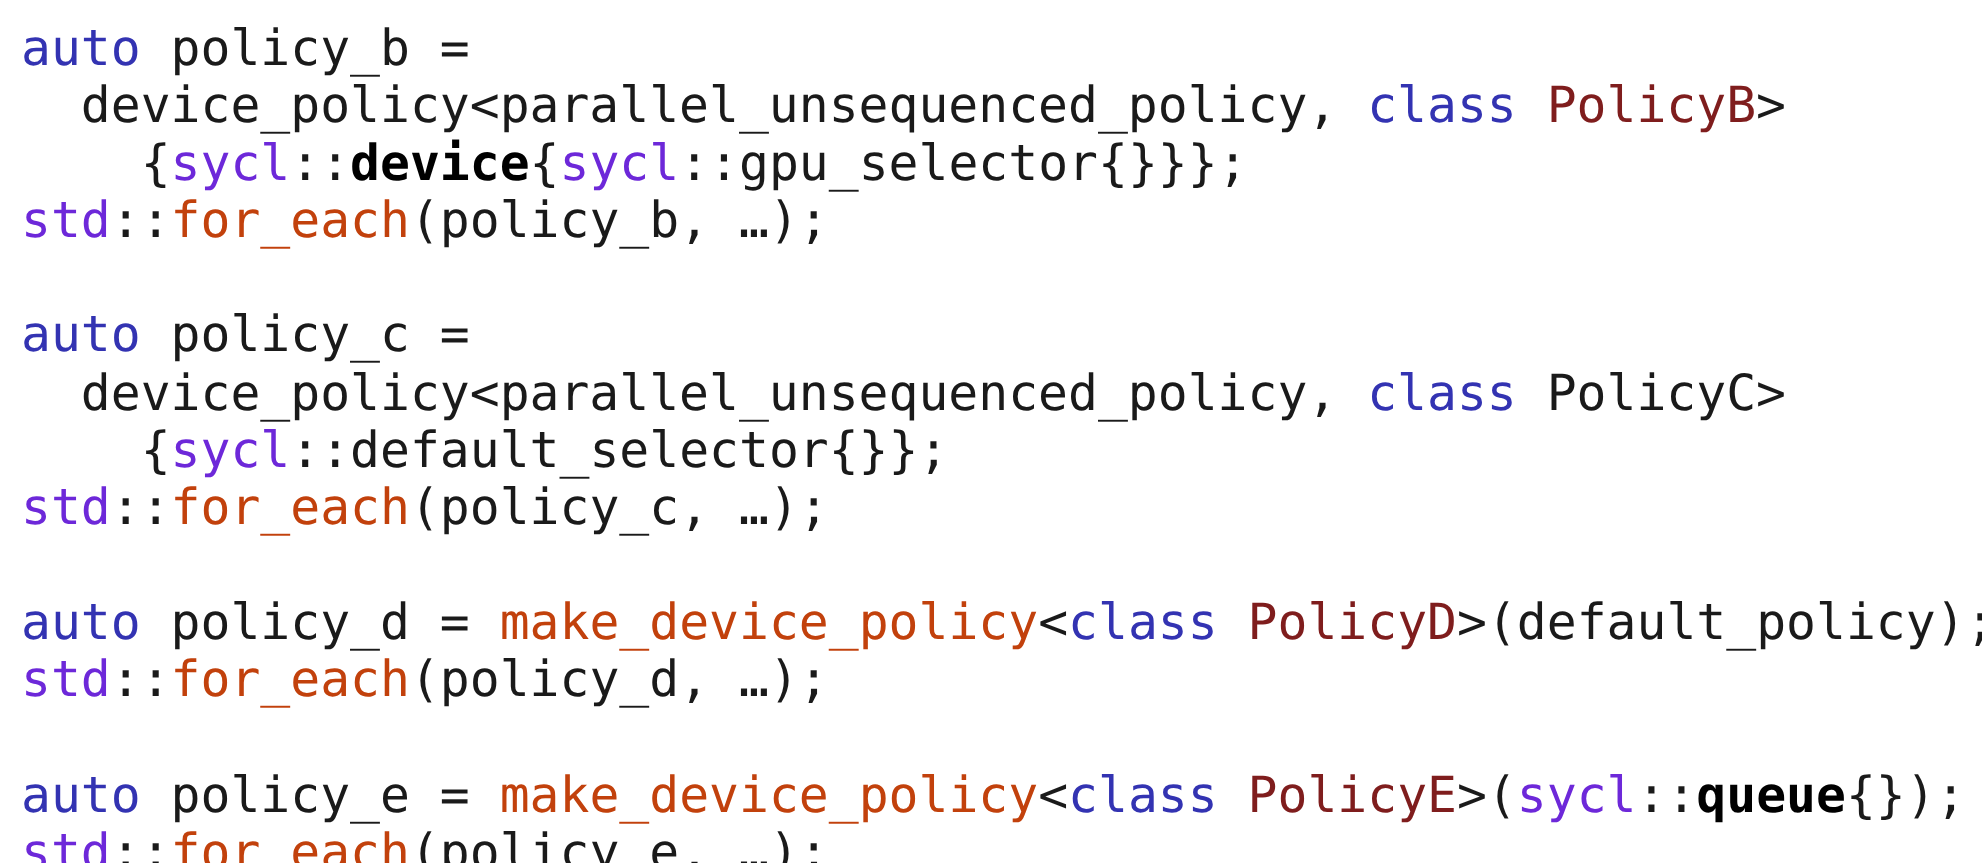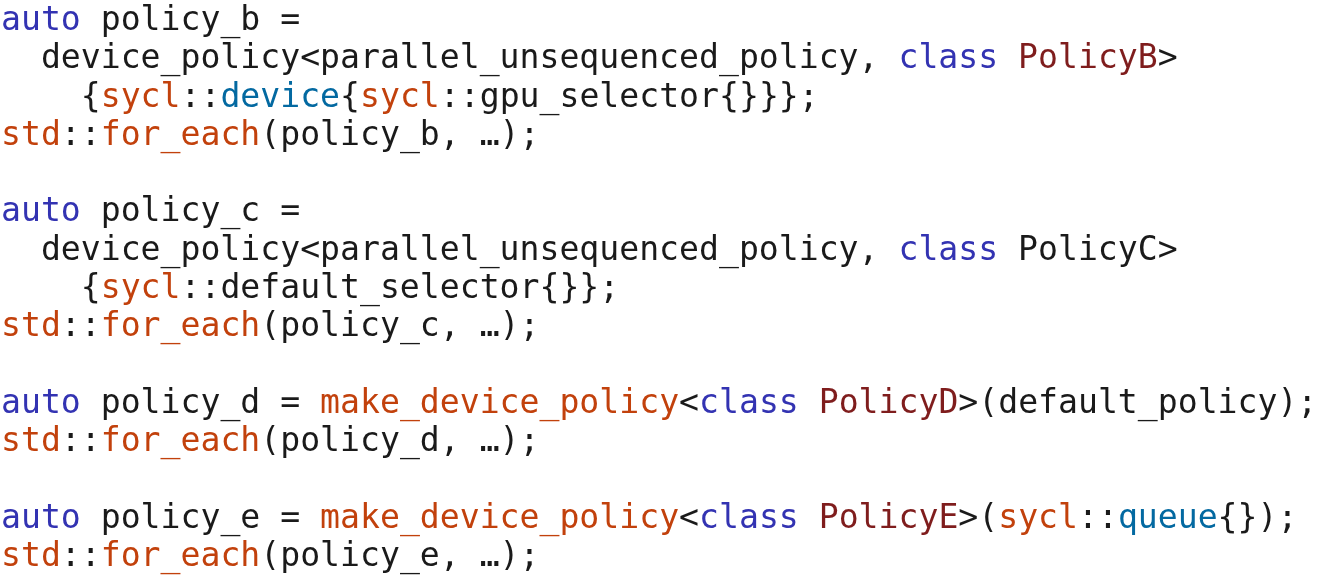--- a/index.html
+++ b/index.html
@@ -13,21 +13,21 @@
     height: 575px;
     overflow: hidden;
     font-family: "DejaVu Sans Mono", "Liberation Mono", monospace;
   }
   #code-listing {
     position: absolute;
     left: 0px;
     top: 0px;
     width: 1321px;
     height: 575px;
-    padding: 0;
+    padding: 13px;
     margin: 0;
     box-sizing: border-box;
     background: #ffffff;
   }
   .code-line {
     font-family: "DejaVu Sans Mono", "Liberation Mono", monospace;
     font-size: 33.2px;
     line-height: 38.3px;
     height: 38.3px;
     white-space: pre;
@@ -35,21 +35,21 @@
     color: #1a1a1a;
     padding-left: 1px;
     margin: 0;
   }
   .code-line.blank {
     color: transparent;
   }
   
   .tok-plain   { color: #1a1a1a; }
   .tok-keyword { color: #3333b2; }
-  .tok-ns      { color: #c2410c; }
-  .tok-type    { color: #0369a1; }
+  .tok-ns      { color: #6d28d9; }
+  .tok-type    { color: #000000; font-weight: bold; }
   .tok-typeid  { color: #7f1d1d; }
   .tok-func    { color: #c2410c; }
 </style>
 </head>
 <body>
 
 <pre id="code-listing"><div class="code-line" style="font-size: 33.14px;"><span class="tok-keyword">auto</span><span class="tok-plain"> policy_b =</span></div><div class="code-line" style="font-size: 33.14px;"><span class="tok-plain">  device_policy&lt;parallel_unsequenced_policy, </span><span class="tok-keyword">class</span><span class="tok-plain"> </span><span class="tok-typeid">PolicyB</span><span class="tok-plain">&gt;</span></div><div class="code-line" style="font-size: 33.14px;"><span class="tok-plain">    {</span><span class="tok-ns">sycl</span><span class="tok-plain">::</span><span class="tok-type">device</span><span class="tok-plain">{</span><span class="tok-ns">sycl</span><span class="tok-plain">::gpu_selector{}}};</span></div><div class="code-line" style="font-size: 33.14px;"><span class="tok-ns">std</span><span class="tok-plain">::</span><span class="tok-func">for_each</span><span class="tok-plain">(policy_b, …);</span></div><div class="code-line blank" style="font-size: 33.14px;">&nbsp;</div><div class="code-line" style="font-size: 33.14px;"><span class="tok-keyword">auto</span><span class="tok-plain"> policy_c =</span></div><div class="code-line" style="font-size: 33.14px;"><span class="tok-plain">  device_policy&lt;parallel_unsequenced_policy, </span><span class="tok-keyword">class</span><span class="tok-plain"> PolicyC&gt;</span></div><div class="code-line" style="font-size: 33.14px;"><span class="tok-plain">    {</span><span class="tok-ns">sycl</span><span class="tok-plain">::default_selector{}};</span></div><div class="code-line" style="font-size: 33.14px;"><span class="tok-ns">std</span><span class="tok-plain">::</span><span class="tok-func">for_each</span><span class="tok-plain">(policy_c, …);</span></div><div class="code-line blank" style="font-size: 33.14px;">&nbsp;</div><div class="code-line" style="font-size: 33.14px;"><span class="tok-keyword">auto</span><span class="tok-plain"> policy_d = </span><span class="tok-func">make_device_policy</span><span class="tok-plain">&lt;</span><span class="tok-keyword">class</span><span class="tok-plain"> </span><span class="tok-typeid">PolicyD</span><span class="tok-plain">&gt;(default_policy);</span></div><div class="code-line" style="font-size: 33.14px;"><span class="tok-ns">std</span><span class="tok-plain">::</span><span class="tok-func">for_each</span><span class="tok-plain">(policy_d, …);</span></div><div class="code-line blank" style="font-size: 33.14px;">&nbsp;</div><div class="code-line" style="font-size: 33.14px;"><span class="tok-keyword">auto</span><span class="tok-plain"> policy_e = </span><span class="tok-func">make_device_policy</span><span class="tok-plain">&lt;</span><span class="tok-keyword">class</span><span class="tok-plain"> </span><span class="tok-typeid">PolicyE</span><span class="tok-plain">&gt;(</span><span class="tok-ns">sycl</span><span class="tok-plain">::</span><span class="tok-type">queue</span><span class="tok-plain">{});</span></div><div class="code-line" style="font-size: 33.14px;"><span class="tok-ns">std</span><span class="tok-plain">::</span><span class="tok-func">for_each</span><span class="tok-plain">(policy_e, …);</span></div></pre>
 
 </body></html>

